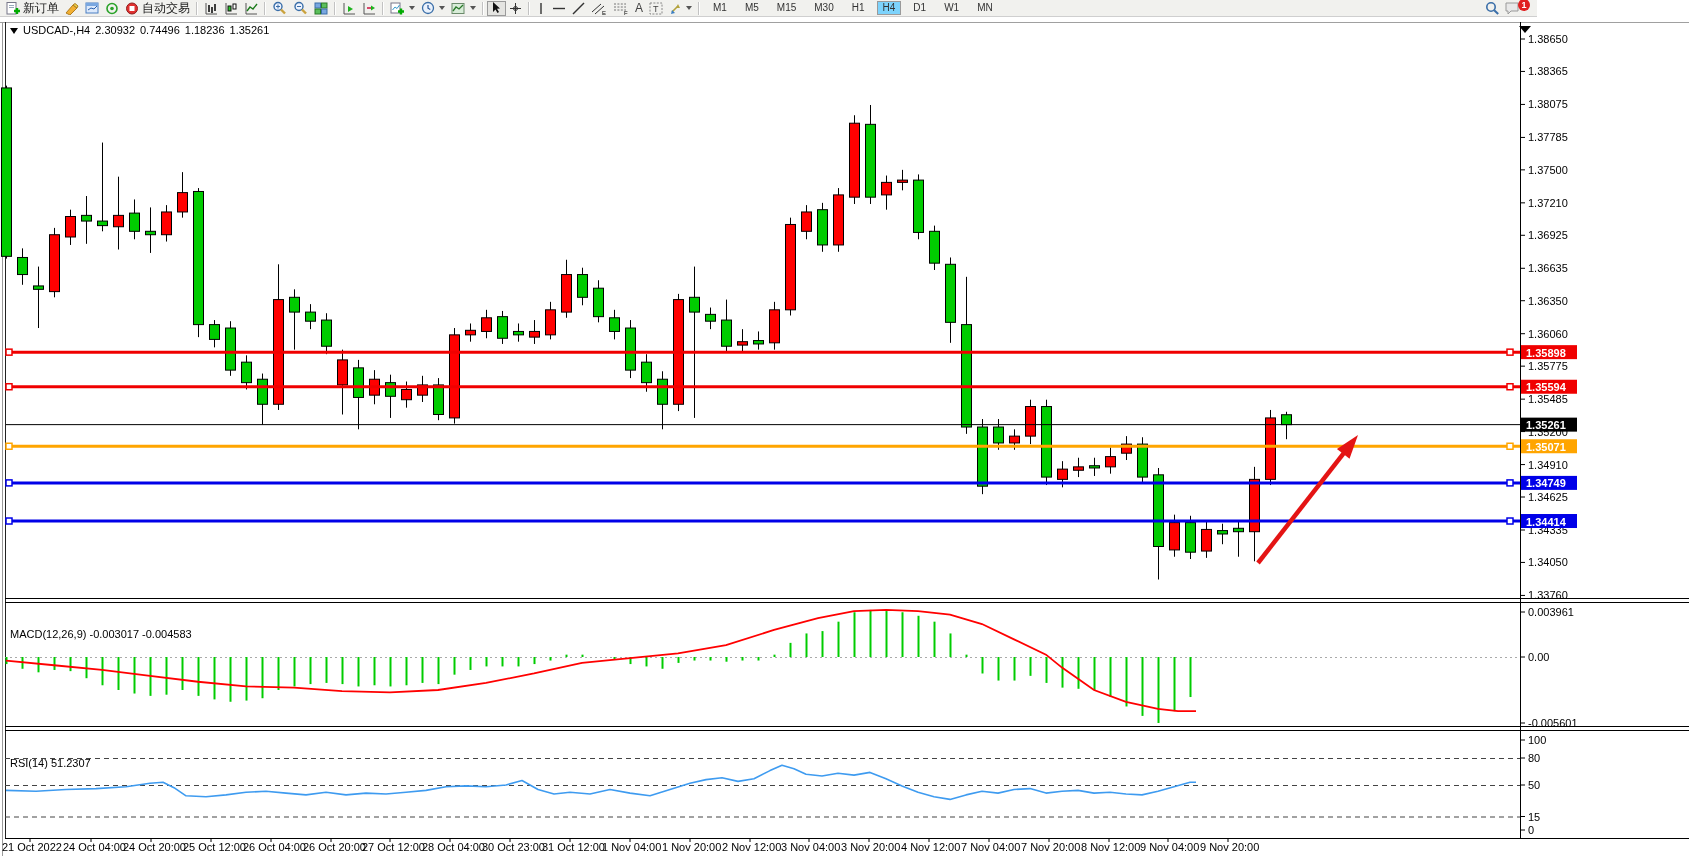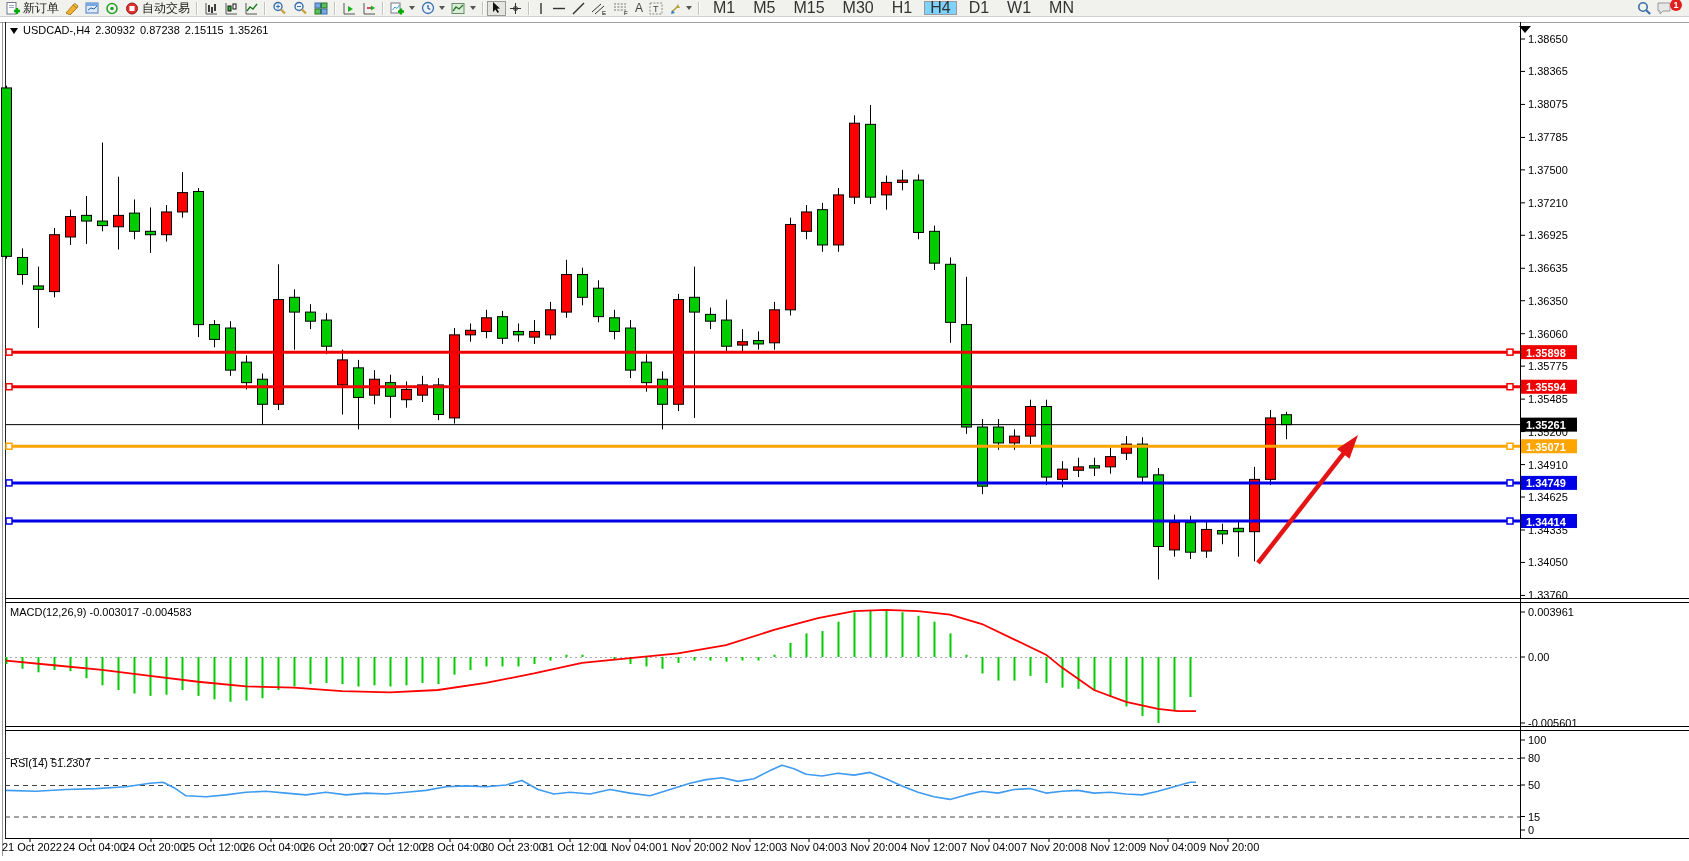--- a/index.html
+++ b/index.html
@@ -1,24 +1,24 @@
 <!DOCTYPE html>
 <html><head>
 <meta charset="utf-8">
 <style>
   html,body{margin:0;padding:0}
   body{width:1689px;height:861px;overflow:hidden;position:relative;background:#fff;
        font-family:"Liberation Sans",sans-serif;-webkit-font-smoothing:antialiased}
   
-  .toolbar{position:absolute;top:0;left:0;width:1689px;height:17px;background:#f1f1ee;
+  .toolbar{position:absolute;top:0;left:0;width:1537px;height:17px;background:#f1f1ee;
            border-bottom:1px solid #cfcfcf;display:flex;align-items:center;font-size:12px;
            color:#222;box-sizing:border-box;padding:1px 3px 1px 3px;white-space:nowrap}
   .tbtn{display:flex;align-items:center;gap:3px;padding:0 3px;height:15px}
   .sep{width:1px;height:13px;background:#c2c2c2;border-right:1px solid #ffffff;margin:0 3px}
-  .tf{font-size:16px;color:#333;padding:1px 6px;height:12px;line-height:12px}
+  .tf{font-size:10px;color:#333;padding:1px 6px;height:12px;line-height:12px}
   .tf.active{background:#7dd3fc;border:1px solid #9a9a9a;padding:0 5px}
   .caret{width:0;height:0;border-left:3px solid transparent;border-right:3px solid transparent;
          border-top:4px solid #555;margin-left:1px}
   .tright{margin-left:auto;display:flex;align-items:center;gap:4px;padding-right:4px}
   .badge{position:relative;width:12px;height:12px;background:#e02020;border-radius:50%;
          color:#fff;font-size:9px;font-weight:bold;text-align:center;line-height:12px;
          margin-left:-7px;margin-top:-7px}
   .glyph{font-size:11px;color:#333}
   
   .lbl{position:absolute;font-size:11px;color:#000;white-space:nowrap}
@@ -602,16 +602,16 @@
     <text x="1081" y="851" font-size="11" fill="#000">8 Nov 12:00</text>
     <line x1="1168" y1="838" x2="1168" y2="842" stroke="#000"></line>
     <text x="1140" y="851" font-size="11" fill="#000">9 Nov 04:00</text>
     <line x1="1228" y1="838" x2="1228" y2="842" stroke="#000"></line>
     <text x="1200" y="851" font-size="11" fill="#000">9 Nov 20:00</text>
     <line x1="1258" y1="563" x2="1346.9184072444984" y2="449.1844387270421" stroke="#e41414" stroke-width="4.5"></line>
     <polygon points="1358,435 1349.528737982461,458.83773730516805 1336.920348002868,448.987432633611" fill="#e41414"></polygon>
   </svg>
 
 <div class="lbl title-row" style="left:10px;top:24px">
-  <span class="tri"></span><span>USDCAD-,H4</span><span>2.30932</span><span>0.87238</span><span>2.15115</span><span>1.35261</span>
+  <span class="tri"></span><span>USDCAD-,H4</span><span>2.30932</span><span>0.74496</span><span>1.18236</span><span>1.35261</span>
 </div>
-<div class="lbl" style="left:10px;top:606px">MACD(12,26,9) -0.003017 -0.004583</div>
+<div class="lbl" style="left:10px;top:628px">MACD(12,26,9) -0.003017 -0.004583</div>
 <div class="lbl" style="left:10px;top:757px">RSI(14) 51.2307</div>
 
 </body></html>

